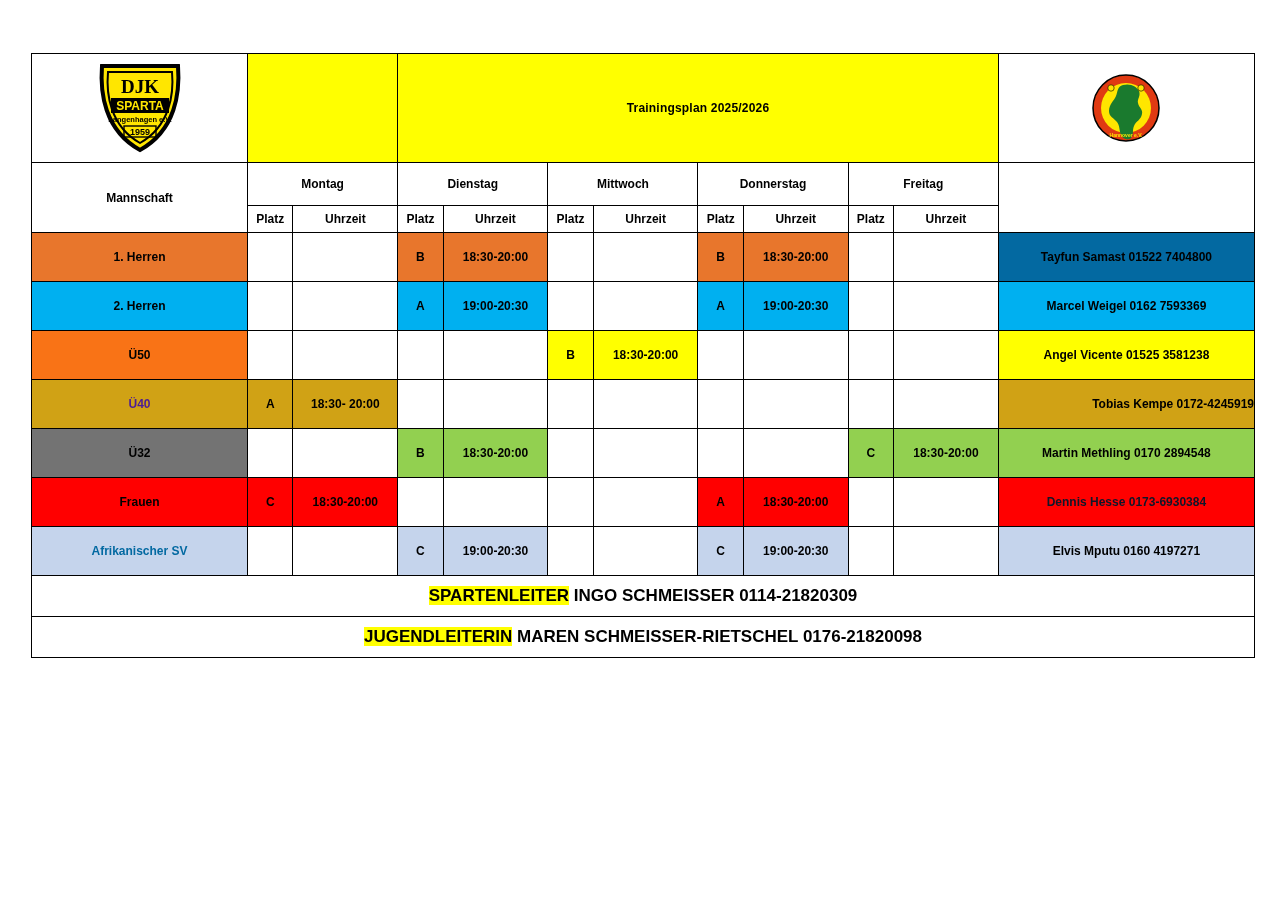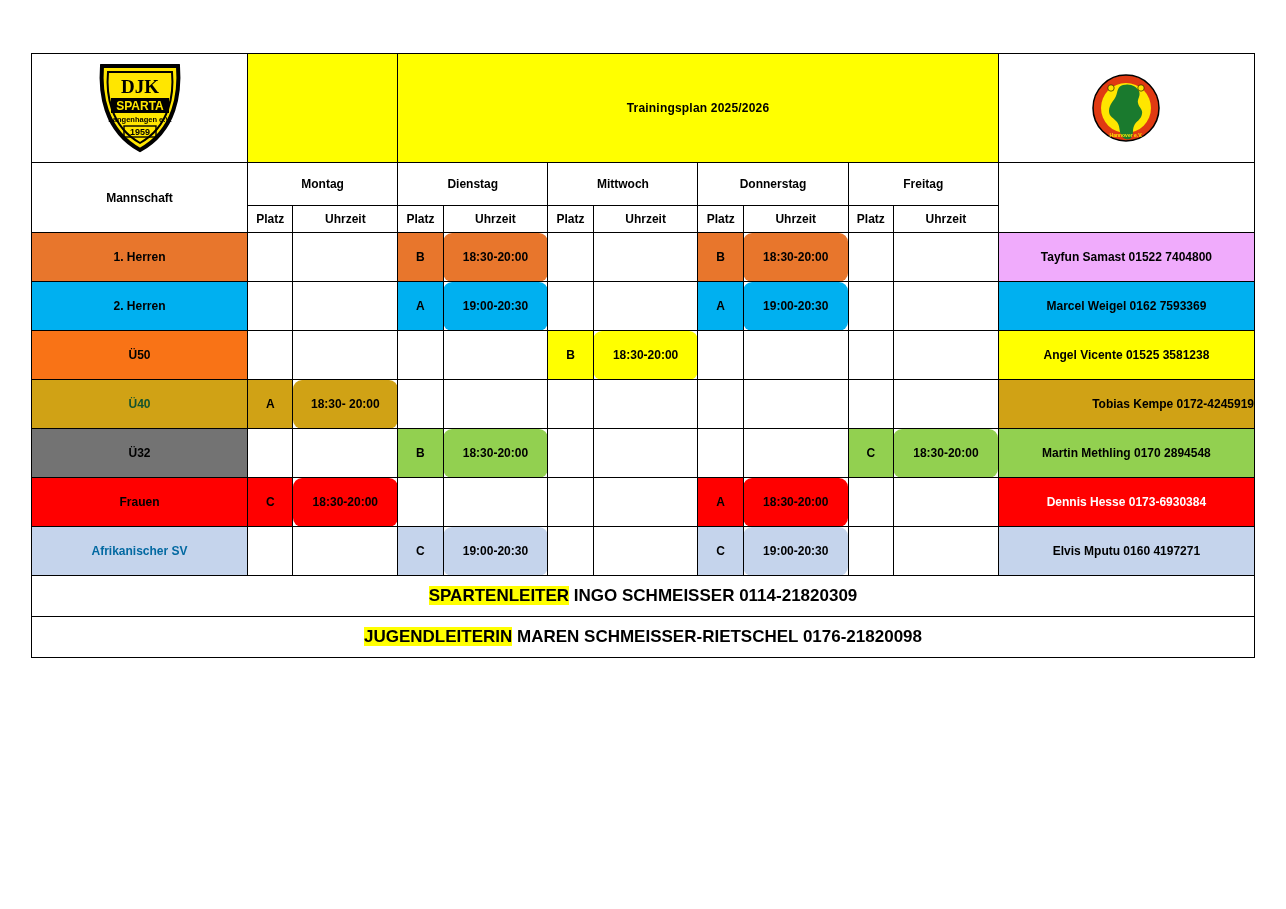--- a/index.html
+++ b/index.html
@@ -77,21 +77,21 @@
     height: 26px;
     font-size: 10.5px;
     font-weight: bold;
     background: #ffffff;
   }
 
   
   tr.data-row td { height: 48px; }
   td.team-name { font-size: 13.5px; }
   td.slot-platz { font-size: 11.5px; }
-  td.slot-time  { font-size: 11.5px; border-radius: 9px; }
+  td.slot-time  { font-size: 11.5px; }
   td.contact {
     font-size: 11.5px;
     text-align: left;
     padding-left: 7px;
   }
   td.empty { background: #ffffff; }
 
   
   tr.footer-row td {
     height: 40px;
@@ -194,21 +194,21 @@
         <td class="slot-platz empty"></td>
         <td class="slot-time empty"></td>
         <td class="slot-platz" style="background: rgb(232, 118, 44); color: rgb(0, 0, 0);">B</td>
         <td class="slot-time" style="background: rgb(232, 118, 44); color: rgb(0, 0, 0);">18:30-20:00</td>
         <td class="slot-platz empty"></td>
         <td class="slot-time empty"></td>
         <td class="slot-platz" style="background: rgb(232, 118, 44); color: rgb(0, 0, 0);">B</td>
         <td class="slot-time" style="background: rgb(232, 118, 44); color: rgb(0, 0, 0);">18:30-20:00</td>
         <td class="slot-platz empty"></td>
         <td class="slot-time empty"></td>
-        <td class="contact" style="background: #f0abfc; color: rgb(0, 0, 0);">Tayfun Samast 01522 7404800</td>
+        <td class="contact" style="background: #0369a1; color: rgb(0, 0, 0);">Tayfun Samast 01522 7404800</td>
       </tr>
 
       <tr class="data-row">
         <td class="team-name" style="background: rgb(0, 176, 240); color: rgb(0, 0, 0);">2. Herren</td>
         <td class="slot-platz empty"></td>
         <td class="slot-time empty"></td>
         <td class="slot-platz" style="background: rgb(0, 176, 240); color: rgb(0, 0, 0);">A</td>
         <td class="slot-time" style="background: rgb(0, 176, 240); color: rgb(0, 0, 0);">19:00-20:30</td>
         <td class="slot-platz empty"></td>
         <td class="slot-time empty"></td>
@@ -228,21 +228,21 @@
         <td class="slot-platz" style="background: rgb(255, 255, 0); color: rgb(0, 0, 0);">B</td>
         <td class="slot-time" style="background: rgb(255, 255, 0); color: rgb(0, 0, 0);">18:30-20:00</td>
         <td class="slot-platz empty"></td>
         <td class="slot-time empty"></td>
         <td class="slot-platz empty"></td>
         <td class="slot-time empty"></td>
         <td class="contact" style="background: rgb(255, 255, 0); color: rgb(0, 0, 0);">Angel Vicente 01525 3581238</td>
       </tr>
 
       <tr class="data-row">
-        <td class="team-name" style="background: rgb(208, 162, 21); color: #14532d;">Ü40</td>
+        <td class="team-name" style="background: rgb(208, 162, 21); color: #4c1d95;">Ü40</td>
         <td class="slot-platz" style="background: rgb(208, 162, 21); color: rgb(0, 0, 0);">A</td>
         <td class="slot-time" style="background: rgb(208, 162, 21); color: rgb(0, 0, 0);">18:30- 20:00</td>
         <td class="slot-platz empty"></td>
         <td class="slot-time empty"></td>
         <td class="slot-platz empty"></td>
         <td class="slot-time empty"></td>
         <td class="slot-platz empty"></td>
         <td class="slot-time empty"></td>
         <td class="slot-platz empty"></td>
         <td class="slot-time empty"></td>
@@ -269,21 +269,21 @@
         <td class="slot-platz" style="background: rgb(255, 0, 0); color: rgb(0, 0, 0);">C</td>
         <td class="slot-time" style="background: rgb(255, 0, 0); color: rgb(0, 0, 0);">18:30-20:00</td>
         <td class="slot-platz empty"></td>
         <td class="slot-time empty"></td>
         <td class="slot-platz empty"></td>
         <td class="slot-time empty"></td>
         <td class="slot-platz" style="background: rgb(255, 0, 0); color: rgb(0, 0, 0);">A</td>
         <td class="slot-time" style="background: rgb(255, 0, 0); color: rgb(0, 0, 0);">18:30-20:00</td>
         <td class="slot-platz empty"></td>
         <td class="slot-time empty"></td>
-        <td class="contact" style="background: rgb(255, 0, 0); color: #ffffff;">Dennis Hesse 0173-6930384</td>
+        <td class="contact" style="background: rgb(255, 0, 0); color: #0f172a;">Dennis Hesse 0173-6930384</td>
       </tr>
 
       <tr class="data-row">
         <td class="team-name" style="background: rgb(197, 212, 236); color: #0369a1;">Afrikanischer SV</td>
         <td class="slot-platz empty"></td>
         <td class="slot-time empty"></td>
         <td class="slot-platz" style="background: rgb(197, 212, 236); color: rgb(0, 0, 0);">C</td>
         <td class="slot-time" style="background: rgb(197, 212, 236); color: rgb(0, 0, 0);">19:00-20:30</td>
         <td class="slot-platz empty"></td>
         <td class="slot-time empty"></td>

